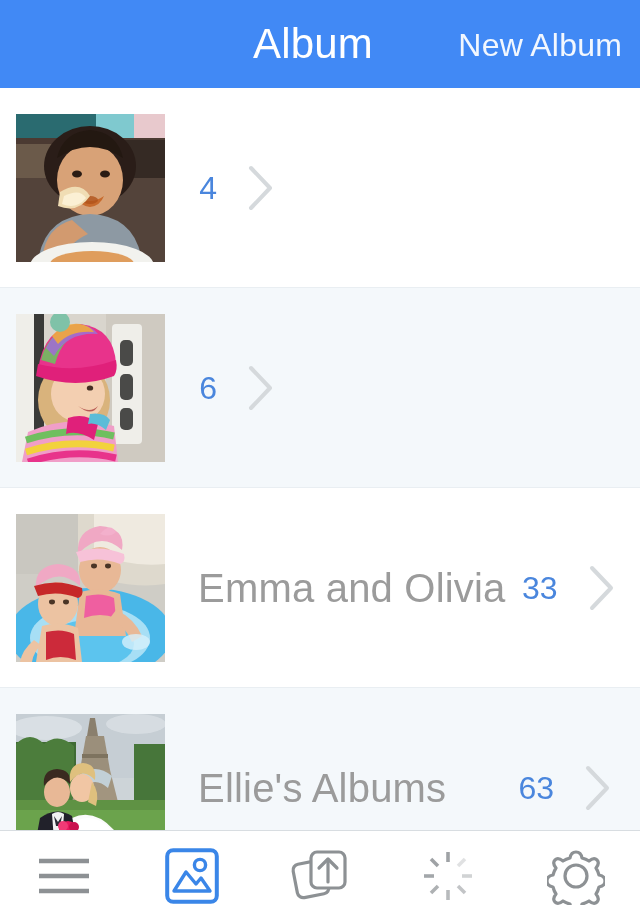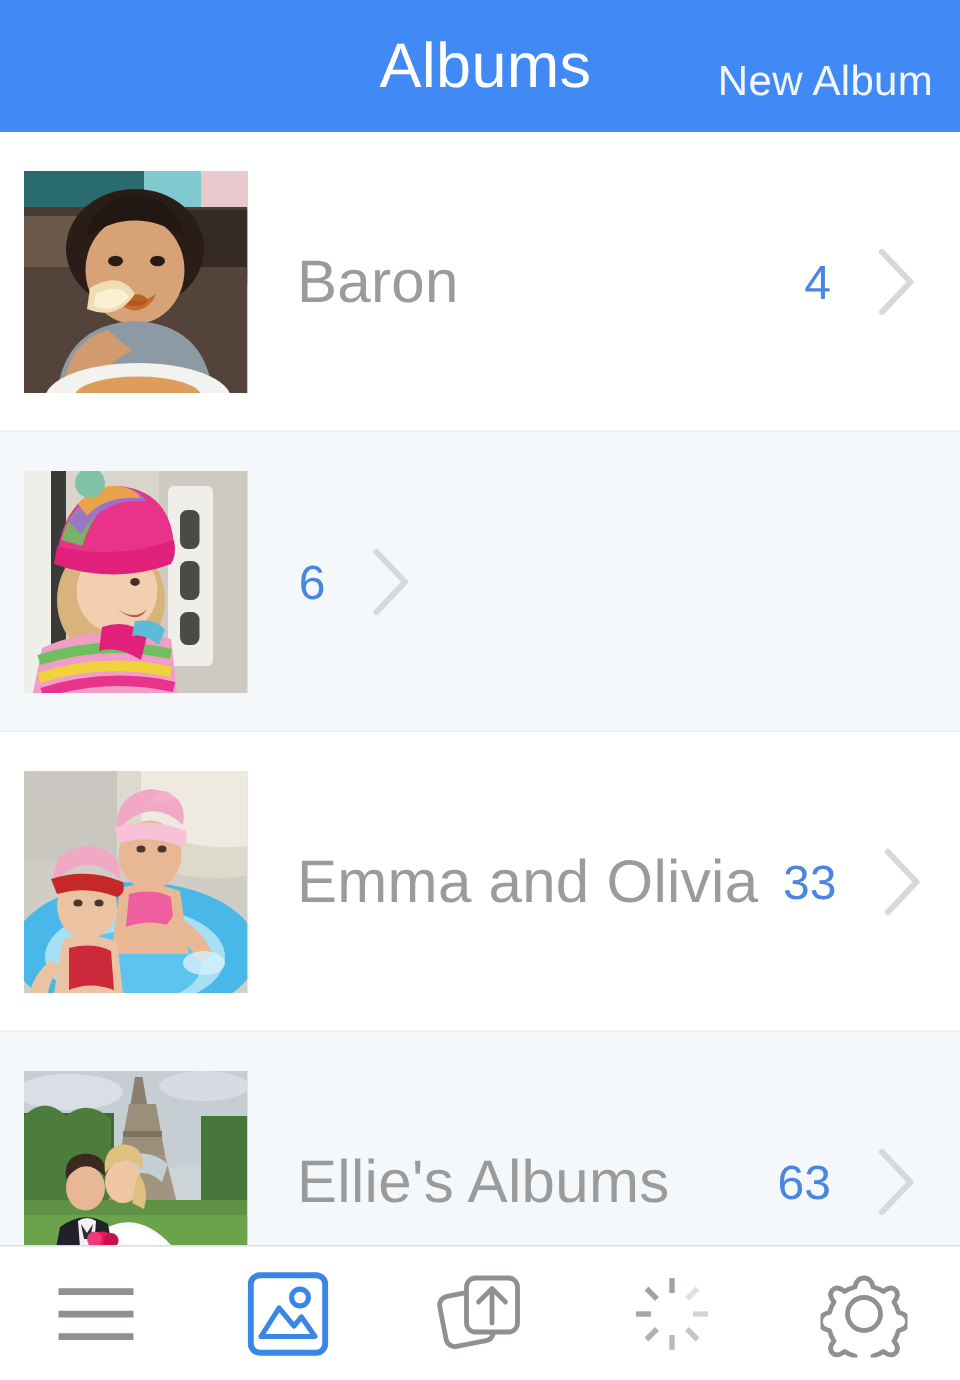--- a/index.html
+++ b/index.html
@@ -38,22 +38,22 @@
     top: 18px;
     font-size: 42px;
     font-weight: 300;
     color: #ffffff;
     letter-spacing: 0.2px;
     line-height: 52px;
   }
   .header-action {
     position: absolute;
     right: 18px;
-    top: 32px;
-    font-size: 28px;
+    top: 23px;
+    font-size: 32px;
     font-weight: 300;
     color: #f2f7fe;
     letter-spacing: 0.2px;
     line-height: 44px;
     cursor: pointer;
   }
 
   
   .list {
     position: absolute;
@@ -141,21 +141,21 @@
     cursor: pointer;
   }
   .tb-item svg { display: block; }
 </style>
 </head>
 <body>
 
 <div class="app">
 
   <div class="header">
-    <div class="header-title">Albums</div>
+    <div class="header-title">Album</div>
     <div class="header-action">New Album</div>
   </div>
 
   <div class="list">
 
     <div class="row">
       <div class="thumb">
         <svg viewBox="0 0 149 148" xmlns="http://www.w3.org/2000/svg">
           <defs>
             <clipPath id="c1">
@@ -188,21 +188,20 @@
             <path d="M26 148 q2 -34 30 -42 l16 14 q-22 10 -24 28z" fill="#d29a6f"></path>
 
             <path d="M44 78 q20 -12 30 4 q-12 18 -32 10z" fill="#f0ddb4"></path>
             <path d="M48 82 q16 -8 22 2 q-10 12 -24 6z" fill="#fbf0d4"></path>
 
             <ellipse cx="76" cy="152" rx="62" ry="24" fill="#f2f2ee"></ellipse>
             <ellipse cx="76" cy="150" rx="42" ry="13" fill="#d8802c" opacity="0.75"></ellipse>
           </g>
         </svg>
       </div>
-      <div class="row-label">Baron</div>
       <div class="row-count">4</div>
       <div class="row-chevron">
         <svg width="28" height="50" viewBox="0 0 28 50">
           <polyline points="4,5 23,25 4,45" fill="none" stroke="#d5d9dc" stroke-width="4" stroke-linecap="round" stroke-linejoin="round"></polyline>
         </svg>
       </div>
       <div class="row-sep"></div>
     </div>
 
     <div class="row alt">

